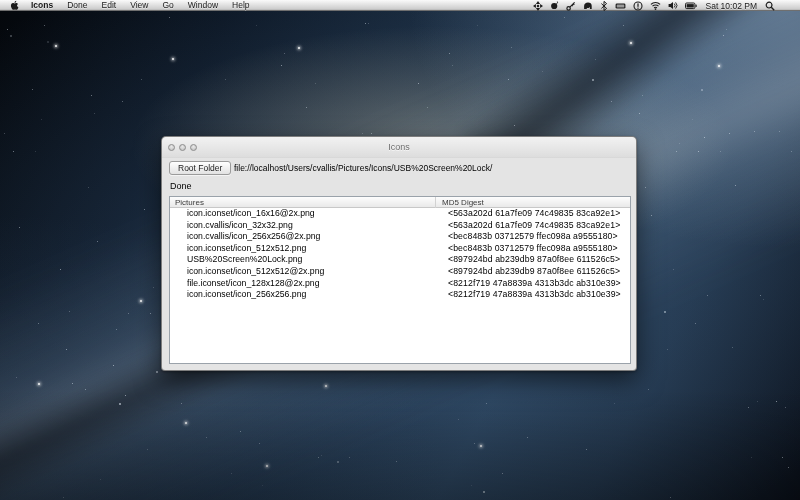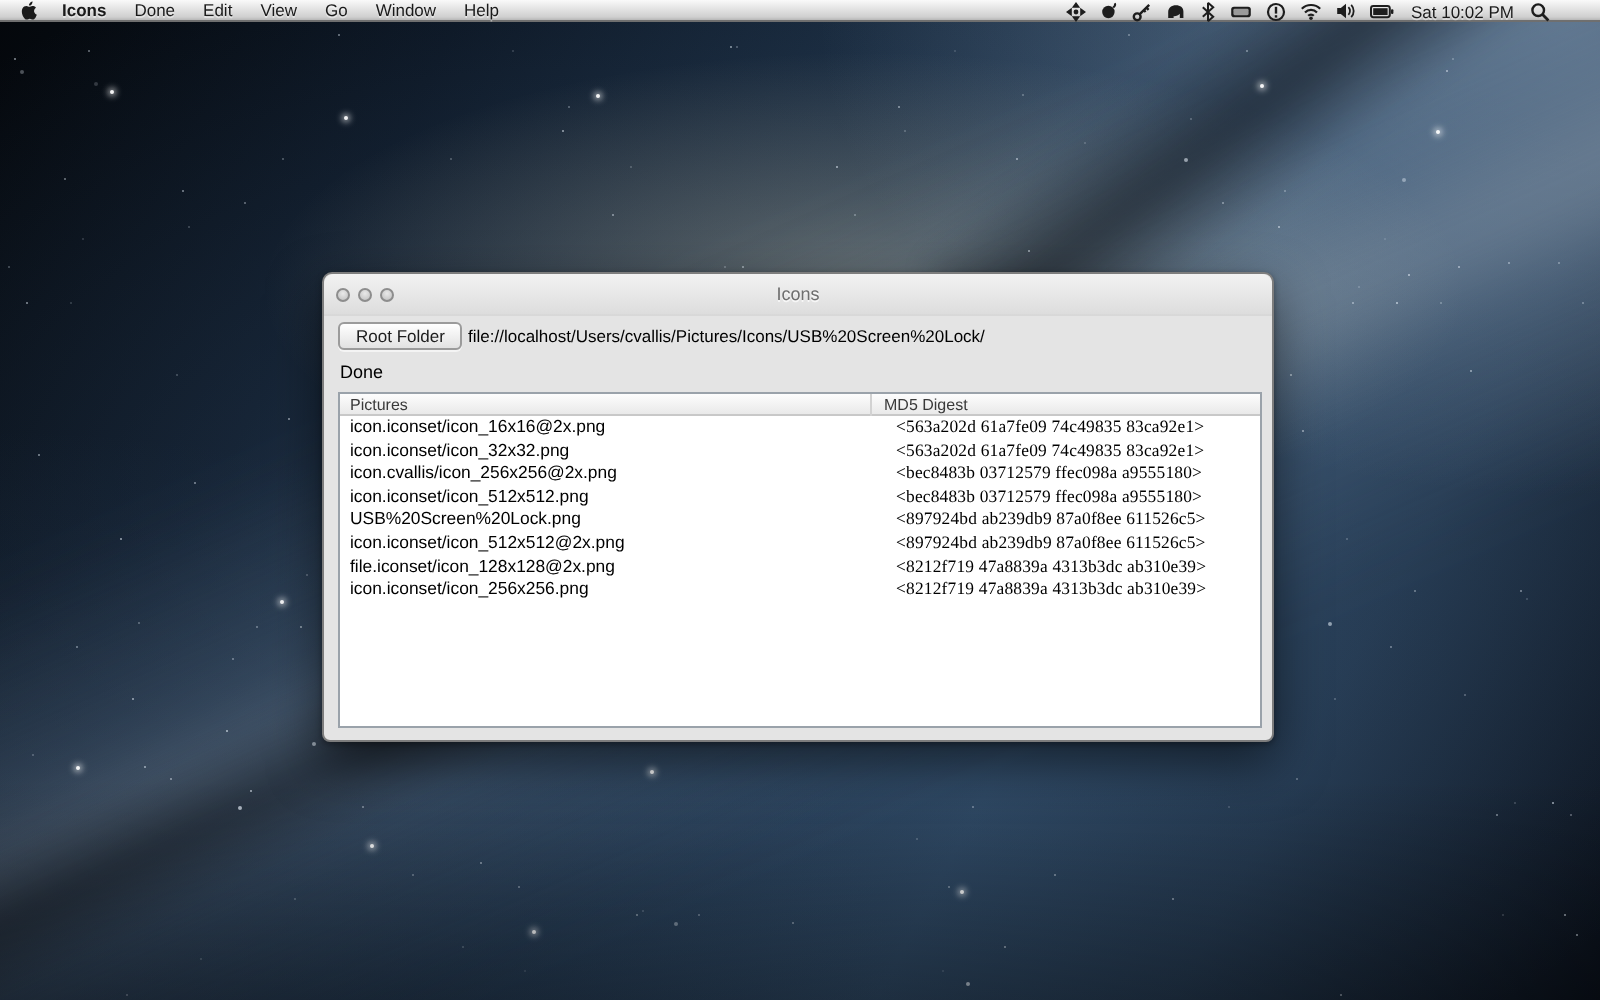--- a/index.html
+++ b/index.html
@@ -95,24 +95,24 @@
     background:#ffffff; border:1px solid #9aa2aa;
   }
   .lheader {
     position:absolute; left:0; top:0; right:0; height:11px;
     background:linear-gradient(#fdfdfd, #e9e9e9);
     border-bottom:1px solid #c8c8c8;
   }
   .lheader .col1 { position:absolute; left:5px; top:0; line-height:11px; font-size:8px; color:#3a3a3a; }
   .lheader .col2 { position:absolute; left:272px; top:0; line-height:11px; font-size:8px; color:#3a3a3a; }
   .lheader .divider { position:absolute; left:265px; top:0; width:1px; height:11px; background:#d2d2d2; }
-  .tbody { position:absolute; left:0; top:11px; right:0; bottom:0; overflow:hidden; }
+  .tbody { position:absolute; left:0; top:11px; right:0; bottom:0; overflow:hidden;padding-left:12px; }
   .trow { position:relative; height:11.6px; }
   .cell-file { position:absolute; left:5px; top:0; line-height:11.6px; font-size:8.7px; color:#000; white-space:nowrap; }
-  .cell-md5 { position:absolute; left:278px; top:0; line-height:11.6px; font-size:8.7px; color:#000; white-space:nowrap; letter-spacing:0.1px;font-family:Liberation Serif, serif; }
+  .cell-md5 { position:absolute; left:266px; top:0; line-height:11.6px; font-size:8.7px; color:#000; white-space:nowrap; letter-spacing:0.1px; }
 </style>
 </head>
 <body>
 
 <div class="desktop">
   <div class="galaxy-band"></div>
   <div class="dust-lane-1"></div>
   <div class="dust-lane-2"></div>
   <div class="stars">
       <i style="left:47px;top:41px;width:2px;height:2px;opacity:0.20"></i>
@@ -408,21 +408,21 @@
       <span class="col1">Pictures</span>
       <span class="divider"></span>
       <span class="col2">MD5 Digest</span>
     </div>
     <div class="tbody">
         <div class="trow">
           <div class="cell-file">icon.iconset/icon_16x16@2x.png</div>
           <div class="cell-md5">&lt;563a202d 61a7fe09 74c49835 83ca92e1&gt;</div>
         </div>
         <div class="trow">
-          <div class="cell-file">icon.iconset/icon_32x32.png</div>
+          <div class="cell-file">icon.cvallis/icon_32x32.png</div>
           <div class="cell-md5">&lt;563a202d 61a7fe09 74c49835 83ca92e1&gt;</div>
         </div>
         <div class="trow">
           <div class="cell-file">icon.cvallis/icon_256x256@2x.png</div>
           <div class="cell-md5">&lt;bec8483b 03712579 ffec098a a9555180&gt;</div>
         </div>
         <div class="trow">
           <div class="cell-file">icon.iconset/icon_512x512.png</div>
           <div class="cell-md5">&lt;bec8483b 03712579 ffec098a a9555180&gt;</div>
         </div>

